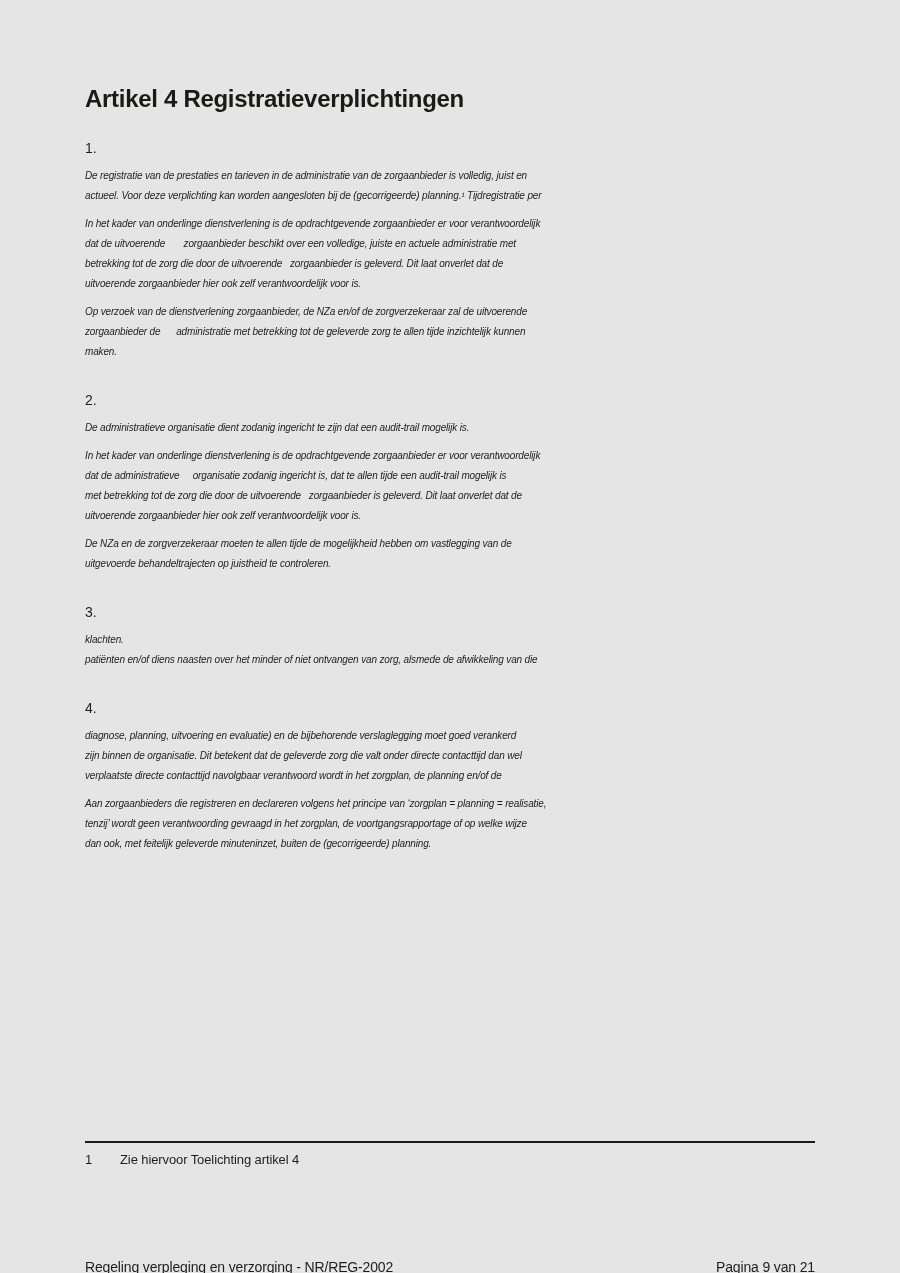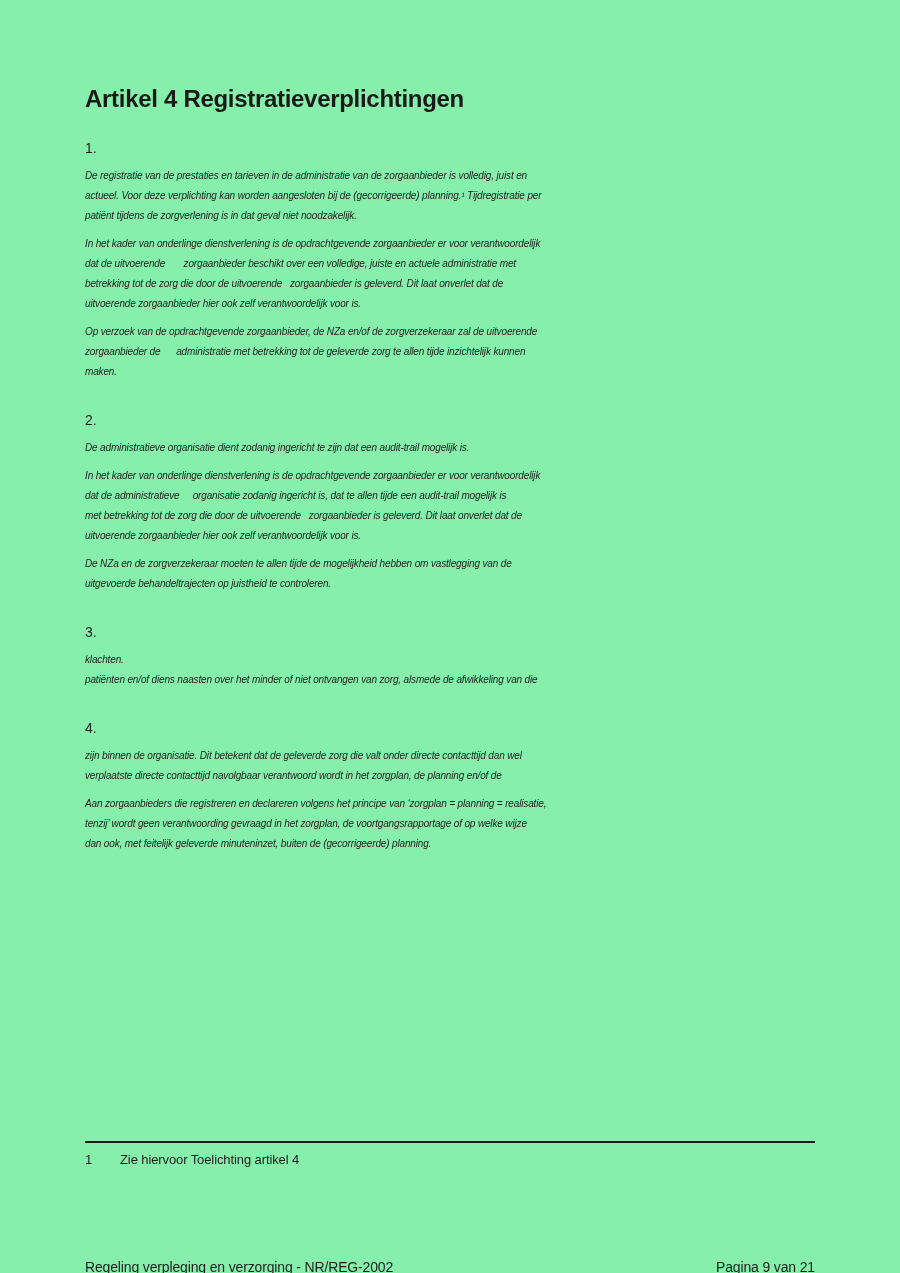--- a/index.html
+++ b/index.html
@@ -1,20 +1,20 @@
 <!DOCTYPE html>
 <html><head>
 <meta charset="utf-8">
 <style>
   html, body { margin: 0; padding: 0; background: #ffffff; }
   .page {
     position: relative;
     width: 900px;
     height: 1273px;
-    background: #86efac;
+    background: #e5e5e5;
     font-family: "Liberation Sans", sans-serif;
     color: #1d1d1b;
     overflow: hidden;
   }
   .content { padding: 0 85px; }
   h1.doc-title {
     font-size: 24px;
     line-height: 30px;
     font-weight: 700;
     letter-spacing: -0.3px;
@@ -73,30 +73,29 @@
 <div class="page">
   <div class="content">
 
     <h1 class="doc-title">Artikel 4 Registratieverplichtingen</h1>
 
     <div class="section first">
       <div class="section-number">1.</div>
       <div class="para">
           <div class="line">De registratie van de prestaties en tarieven in de administratie van de zorgaanbieder is volledig, juist en</div>
           <div class="line">actueel. Voor deze verplichting kan worden aangesloten bij de (gecorrigeerde) planning.¹ Tijdregistratie per</div>
-          <div class="line">patiënt tijdens de zorgverlening is in dat geval niet noodzakelijk.</div>
         </div>
       <div class="para">
           <div class="line">In het kader van onderlinge dienstverlening is de opdrachtgevende zorgaanbieder er voor verantwoordelijk</div>
           <div class="line">dat de uitvoerende       zorgaanbieder beschikt over een volledige, juiste en actuele administratie met</div>
           <div class="line">betrekking tot de zorg die door de uitvoerende   zorgaanbieder is geleverd. Dit laat onverlet dat de</div>
           <div class="line">uitvoerende zorgaanbieder hier ook zelf verantwoordelijk voor is.</div>
         </div>
       <div class="para">
-          <div class="line">Op verzoek van de opdrachtgevende zorgaanbieder, de NZa en/of de zorgverzekeraar zal de uitvoerende</div>
+          <div class="line">Op verzoek van de dienstverlening zorgaanbieder, de NZa en/of de zorgverzekeraar zal de uitvoerende</div>
           <div class="line">zorgaanbieder de      administratie met betrekking tot de geleverde zorg te allen tijde inzichtelijk kunnen</div>
           <div class="line">maken.</div>
         </div>
     </div>
 
     <div class="section">
       <div class="section-number">2.</div>
       <div class="para">
           <div class="line">De administratieve organisatie dient zodanig ingericht te zijn dat een audit-trail mogelijk is.</div>
         </div>
@@ -116,20 +115,21 @@
       <div class="section-number">3.</div>
       <div class="para">
           <div class="line">klachten.</div>
           <div class="line">patiënten en/of diens naasten over het minder of niet ontvangen van zorg, alsmede de afwikkeling van die</div>
         </div>
     </div>
 
     <div class="section">
       <div class="section-number">4.</div>
       <div class="para">
+          <div class="line">diagnose, planning, uitvoering en evaluatie) en de bijbehorende verslaglegging moet goed verankerd</div>
           <div class="line">zijn binnen de organisatie. Dit betekent dat de geleverde zorg die valt onder directe contacttijd dan wel</div>
           <div class="line">verplaatste directe contacttijd navolgbaar verantwoord wordt in het zorgplan, de planning en/of de</div>
         </div>
       <div class="para">
           <div class="line">Aan zorgaanbieders die registreren en declareren volgens het principe van ‘zorgplan = planning = realisatie,</div>
           <div class="line">tenzij’ wordt geen verantwoording gevraagd in het zorgplan, de voortgangsrapportage of op welke wijze</div>
           <div class="line">dan ook, met feitelijk geleverde minuteninzet, buiten de (gecorrigeerde) planning.</div>
         </div>
     </div>
 

